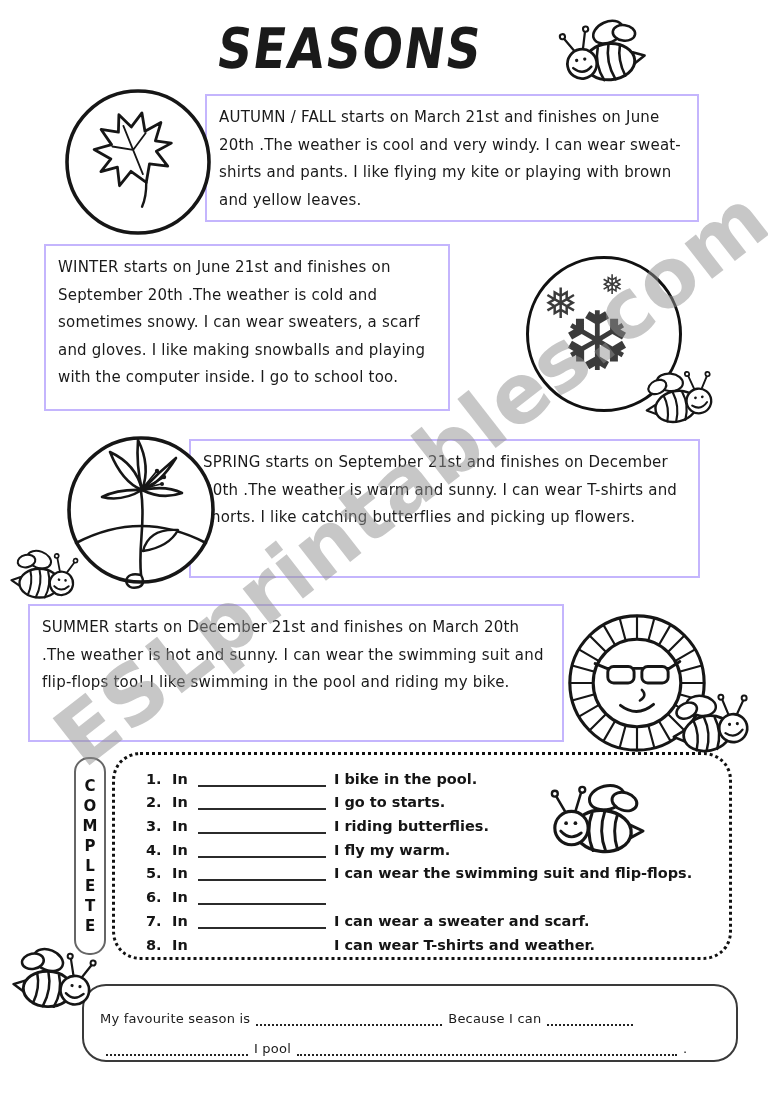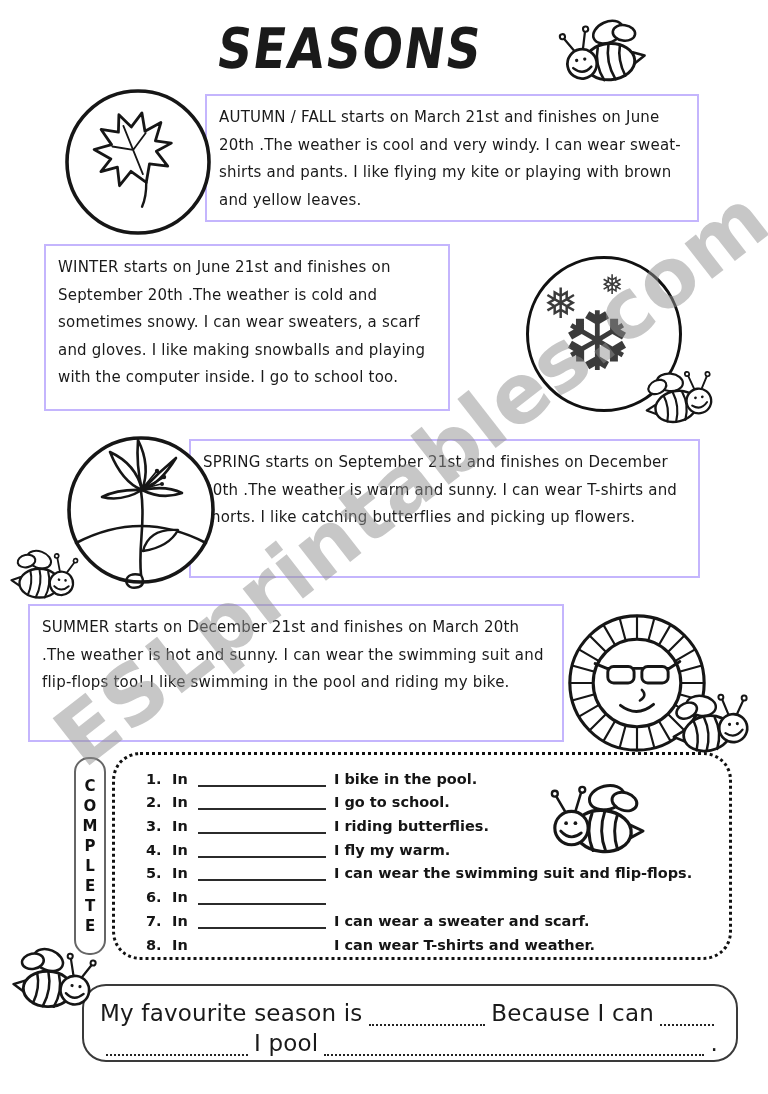--- a/index.html
+++ b/index.html
@@ -67,21 +67,21 @@
   .rows{position:absolute;left:146px;top:763px;width:580px;z-index:2;}
   .row{height:23.7px;display:flex;align-items:flex-end;font-size:14.5px;font-weight:bold;color:#151515;white-space:nowrap;}
   .row .num{width:26px;text-align:left;}
   .row .word{width:26px;}
   .row .blank{width:128px;border-bottom:2px solid #2b2b2b;height:15px;margin-right:8px;}
   .row .blank.noline{border-bottom:none;}
   
   .fav-box{
     position:absolute;left:82px;top:984px;width:656px;height:78px;z-index:2;
     border:2px solid #3a3a3a;border-radius:24px;box-sizing:border-box;background:#fff;
-    padding:10px 16px;font-size:23px;letter-spacing:0.2px;
+    padding:10px 16px;font-size:13px;letter-spacing:0.2px;
   }
   .fav-line{display:flex;align-items:flex-end;height:28px;margin-top:2px;white-space:nowrap;}
   .dotline{display:inline-block;border-bottom:2.6px dotted #222;height:18px;margin:0 6px;}
   .d1{width:186px;} .d2{width:86px;} .d3{width:142px;} .d4{width:380px;}
   svg .stroked{fill:none;stroke:#161616;stroke-linecap:round;stroke-linejoin:round;}
   svg .whitefill{fill:#ffffff;stroke:#161616;stroke-linecap:round;stroke-linejoin:round;}
 </style>
 </head>
 <body>
 
@@ -200,21 +200,21 @@
     <div class="row">
       <span class="num">1.</span>
       <span class="word">In</span>
       <span class="blank"></span>
       <span class="itext">I bike in the pool.</span>
     </div>
     <div class="row">
       <span class="num">2.</span>
       <span class="word">In</span>
       <span class="blank"></span>
-      <span class="itext">I go to school.</span>
+      <span class="itext">I go to starts.</span>
     </div>
     <div class="row">
       <span class="num">3.</span>
       <span class="word">In</span>
       <span class="blank"></span>
       <span class="itext">I riding butterflies.</span>
     </div>
     <div class="row">
       <span class="num">4.</span>
       <span class="word">In</span>

